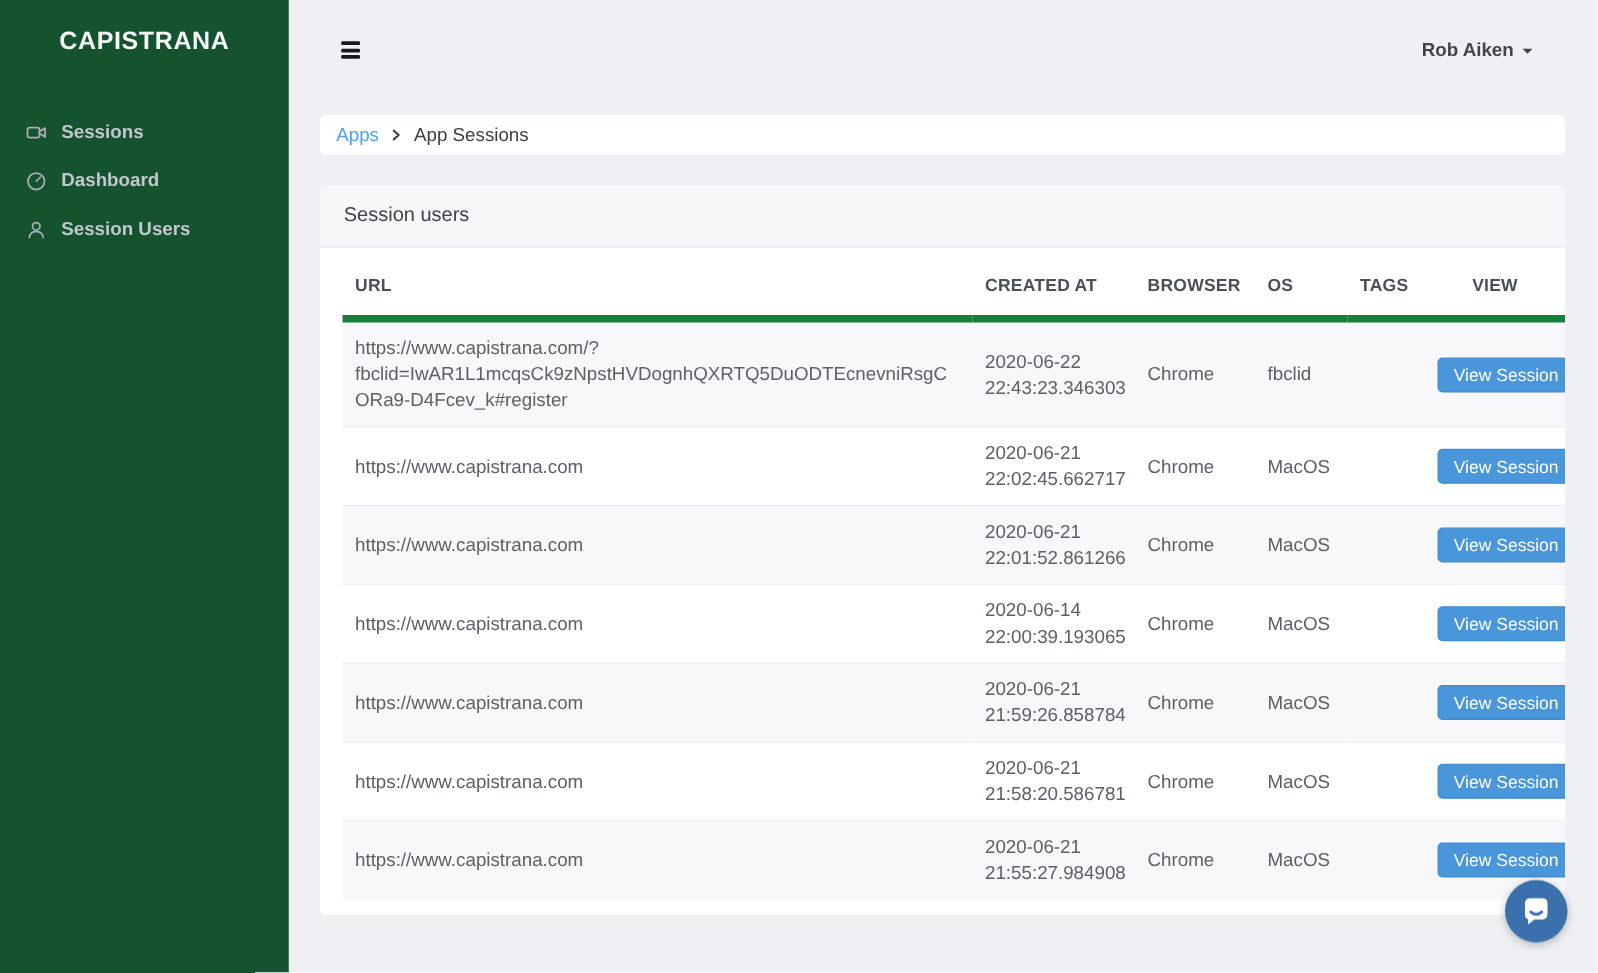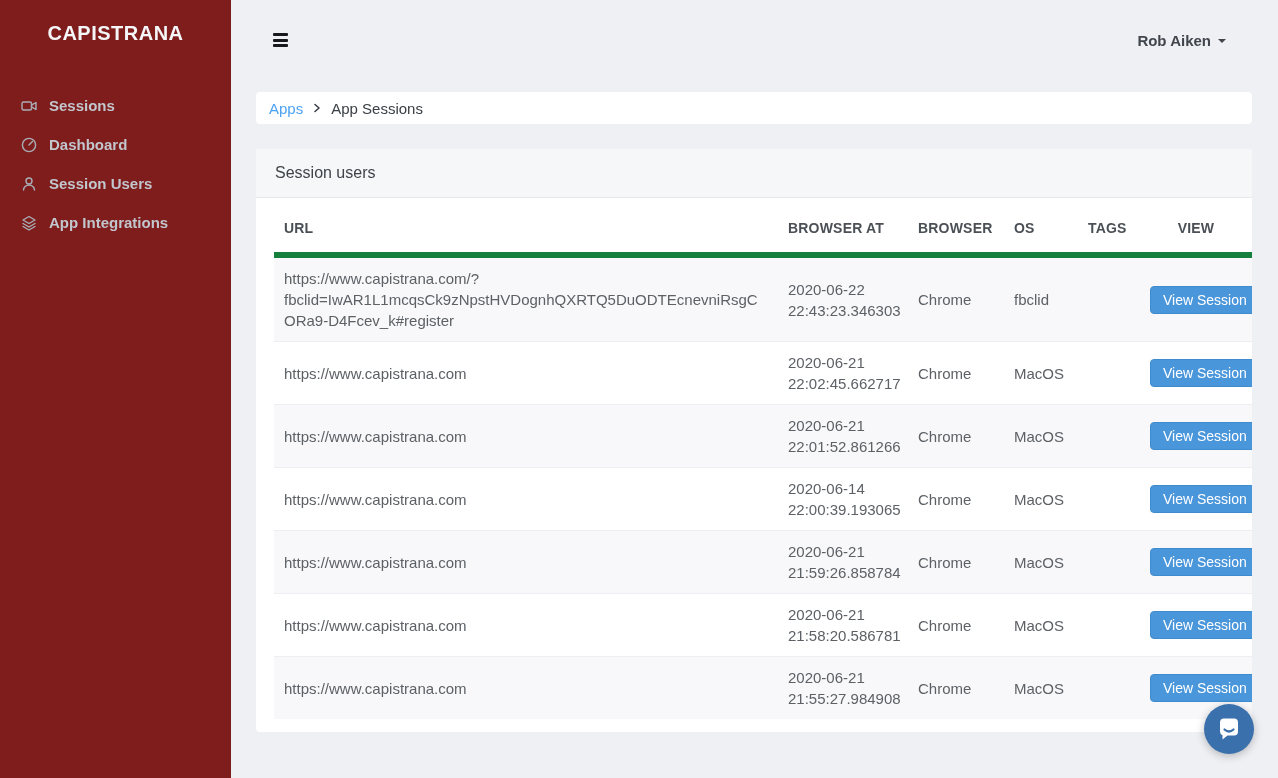--- a/index.html
+++ b/index.html
@@ -7,21 +7,21 @@
   body {
     font-family: "Liberation Sans", sans-serif;
     background: #eef0f4;
     color: #3e4349;
   }
   .app { display: flex; width: 1278px; height: 778px; }
 
   
   .sidebar {
     width: 231px; min-width: 231px; height: 100%;
-    background: #7f1d1d;
+    background: #14532d;
     padding-top: 20px;
   }
   .logo {
     text-align: center;
     color: #f5f6f8;
     font-size: 20px;
     font-weight: bold;
     letter-spacing: 0.5px;
     line-height: 26px;
   }
@@ -149,30 +149,20 @@
       </div>
       <div class="nav-item">
         <span class="nav-icon">
           <svg viewBox="0 0 18 18">
               <circle cx="9" cy="6" r="3"></circle>
               <path d="M3.5 15 a5.5 5 0 0 1 11 0"></path>
             </svg>
         </span>
         <span class="nav-label">Session Users</span>
       </div>
-      <div class="nav-item">
-        <span class="nav-icon">
-          <svg viewBox="0 0 18 18">
-              <path d="M9 2.5 L15 6 L9 9.5 L3 6 Z"></path>
-              <path d="M3 9.5 L9 13 L15 9.5"></path>
-              <path d="M3 12.5 L9 16 L15 12.5"></path>
-            </svg>
-        </span>
-        <span class="nav-label">App Integrations</span>
-      </div>
     </nav>
   </aside>
 
   <div class="main">
 
     <div class="topbar">
       <div class="hamburger">
         <div class="bar"></div>
           <div class="bar"></div>
           <div class="bar"></div>
@@ -203,21 +193,21 @@
               <col style="width:504px">
                 <col style="width:130px">
                 <col style="width:96px">
               <col style="width:74px">
                 <col style="width:62px">
                 <col style="width:112px">
             </colgroup>
             <thead>
               <tr>
                 <th>URL</th>
-                <th>BROWSER AT</th>
+                <th>CREATED AT</th>
                 <th>BROWSER</th>
                 <th>OS</th>
                 <th>TAGS</th>
                 <th class="col-view">VIEW</th>
               </tr>
             </thead>
             <tbody>
   <tr>
     <td class="url-cell">https://www.capistrana.com/?fbclid=IwAR1L1mcqsCk9zNpstHVDognhQXRTQ5DuODTEcnevniRsgCORa9-D4Fcev_k#register</td>
     <td>2020-06-22 22:43:23.346303</td>

